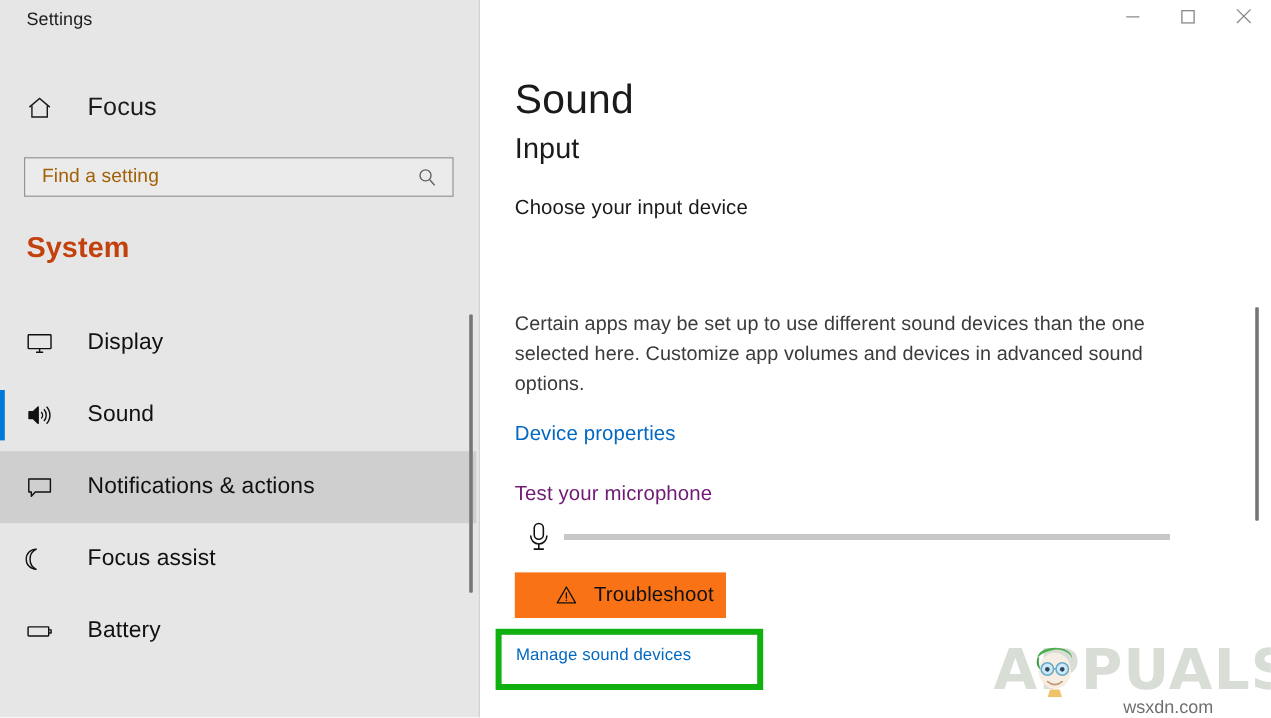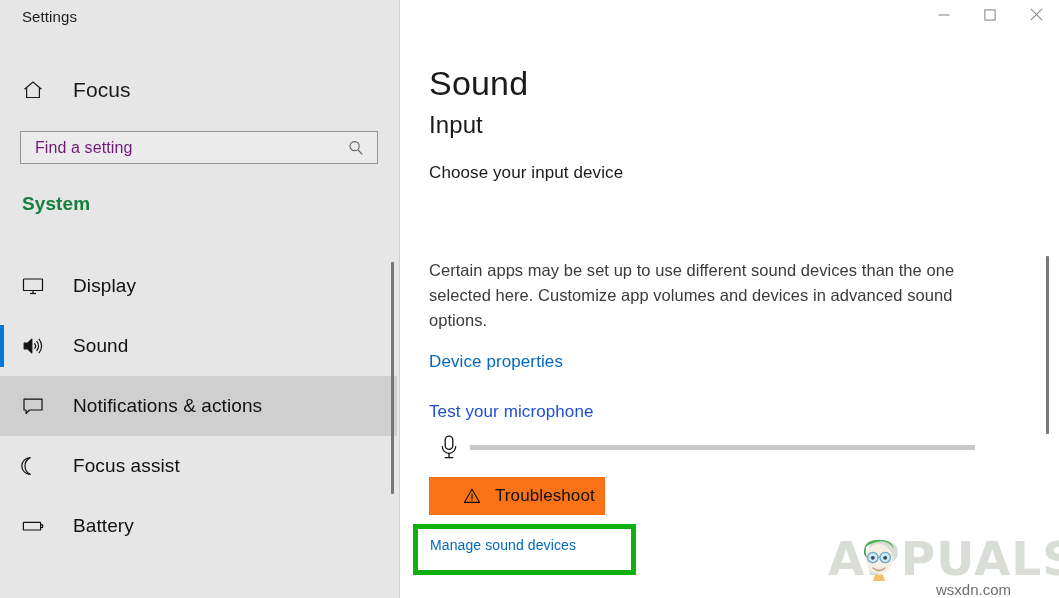--- a/index.html
+++ b/index.html
@@ -86,40 +86,40 @@
     border: 1px solid #949494;
     background: #ebebeb;
     box-sizing: border-box;
     display: flex;
     align-items: center;
     cursor: text;
   }
   .search-placeholder {
     margin-left: 14px;
     font-size: 16px;
-    color: #701a75;
+    color: #a16207;
     flex: 1;
     letter-spacing: 0.1px;
   }
   .search-icon {
     margin-right: 12px;
     width: 18px;
     height: 18px;
     display: flex;
     align-items: center;
     justify-content: center;
   }
 
   .section-title {
     position: absolute;
     left: 22px;
     top: 193px;
-    font-size: 19px;
+    font-size: 24px;
     font-weight: bold;
-    color: #15803d;
+    color: #c2410c;
     letter-spacing: 0.1px;
   }
 
   .nav-list {
     position: absolute;
     left: 0;
     top: 256px;
     width: 399px;
   }
   .nav-item {
@@ -278,21 +278,21 @@
     left: 29px;
     top: 352px;
     font-size: 17px;
   }
 
   .test-label {
     position: absolute;
     left: 29px;
     top: 402px;
     font-size: 17px;
-    color: #1d4ed8;
+    color: #701a75;
     letter-spacing: 0.1px;
   }
 
   .mic-row {
     position: absolute;
     left: 29px;
     top: 432px;
     width: 580px;
     height: 32px;
   }

